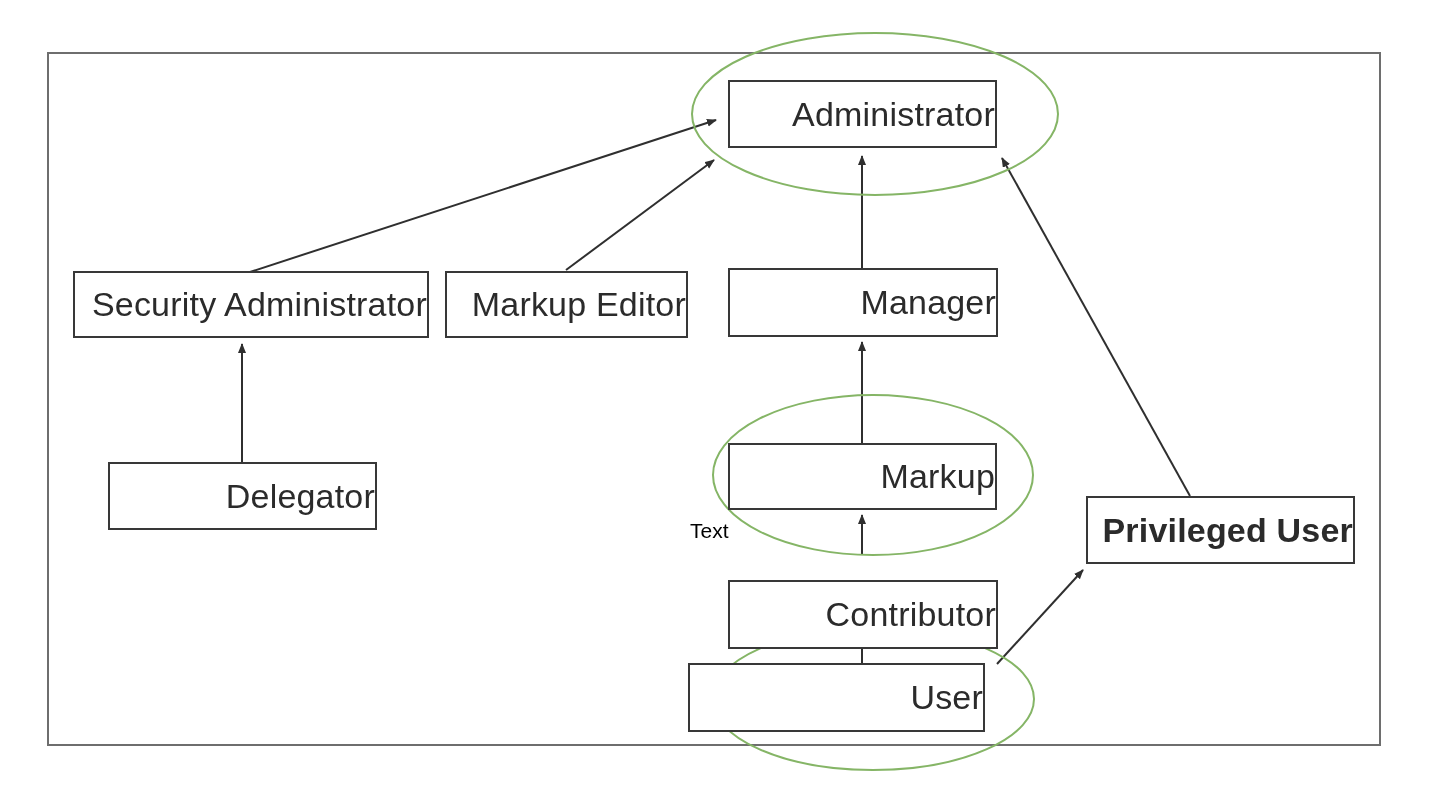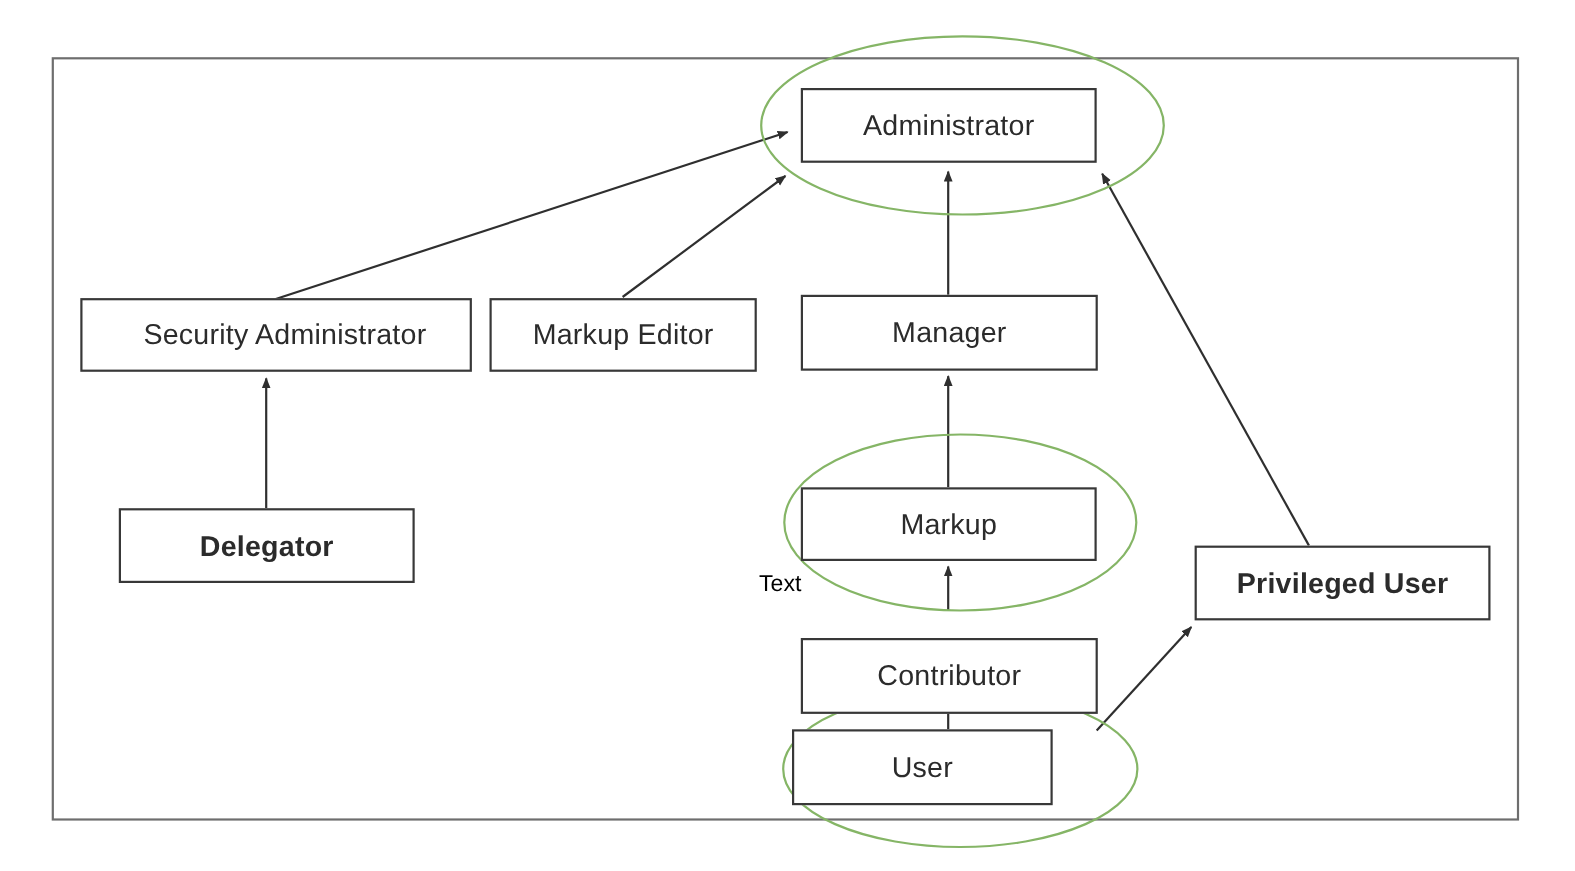--- a/index.html
+++ b/index.html
@@ -32,22 +32,22 @@
     height: 792px;
     pointer-events: none;
   }
   .node {
     position: absolute;
     box-sizing: border-box;
     border: 2px solid #383838;
     background: #ffffff;
     display: flex;
     align-items: center;
-    justify-content: center;
-    font-size: 26px;
+    justify-content: flex-end;
+    font-size: 34px;
     color: #2b2b2b;
     letter-spacing: 0.2px;
     white-space: nowrap;
   }
   .annotation-text {
     position: absolute;
     font-size: 21px;
     color: #000000;
     font-family: "Liberation Sans", sans-serif;
   }
@@ -88,30 +88,30 @@
   </div>
   <div class="node" style="left: 73px; top: 271px; width: 356px; height: 67px; padding-left: 16px;">
     <span>Security Administrator</span>
   </div>
   <div class="node" style="left: 445px; top: 271px; width: 243px; height: 67px;">
     <span>Markup Editor</span>
   </div>
   <div class="node" style="left: 728px; top: 268px; width: 270px; height: 69px;">
     <span>Manager</span>
   </div>
-  <div class="node" style="left: 108px; top: 462px; width: 269px; height: 68px; font-weight: bold;">
+  <div class="node" style="left: 108px; top: 462px; width: 269px; height: 68px;">
     <span>Delegator</span>
   </div>
   <div class="node" style="left: 728px; top: 443px; width: 269px; height: 67px;">
     <span>Markup</span>
   </div>
   <div class="node" style="left: 728px; top: 580px; width: 270px; height: 69px;">
     <span>Contributor</span>
   </div>
-  <div class="node" style="left: 720px; top: 663px; width: 237px; height: 69px;">
+  <div class="node" style="left: 688px; top: 663px; width: 297px; height: 69px;">
     <span>User</span>
   </div>
   <div class="node" style="left: 1086px; top: 496px; width: 269px; height: 68px; font-weight: bold;">
     <span>Privileged User</span>
   </div>
 
   <div class="annotation-text" style="left: 690px; top: 519px;">Text</div>
 
 </div>
 

